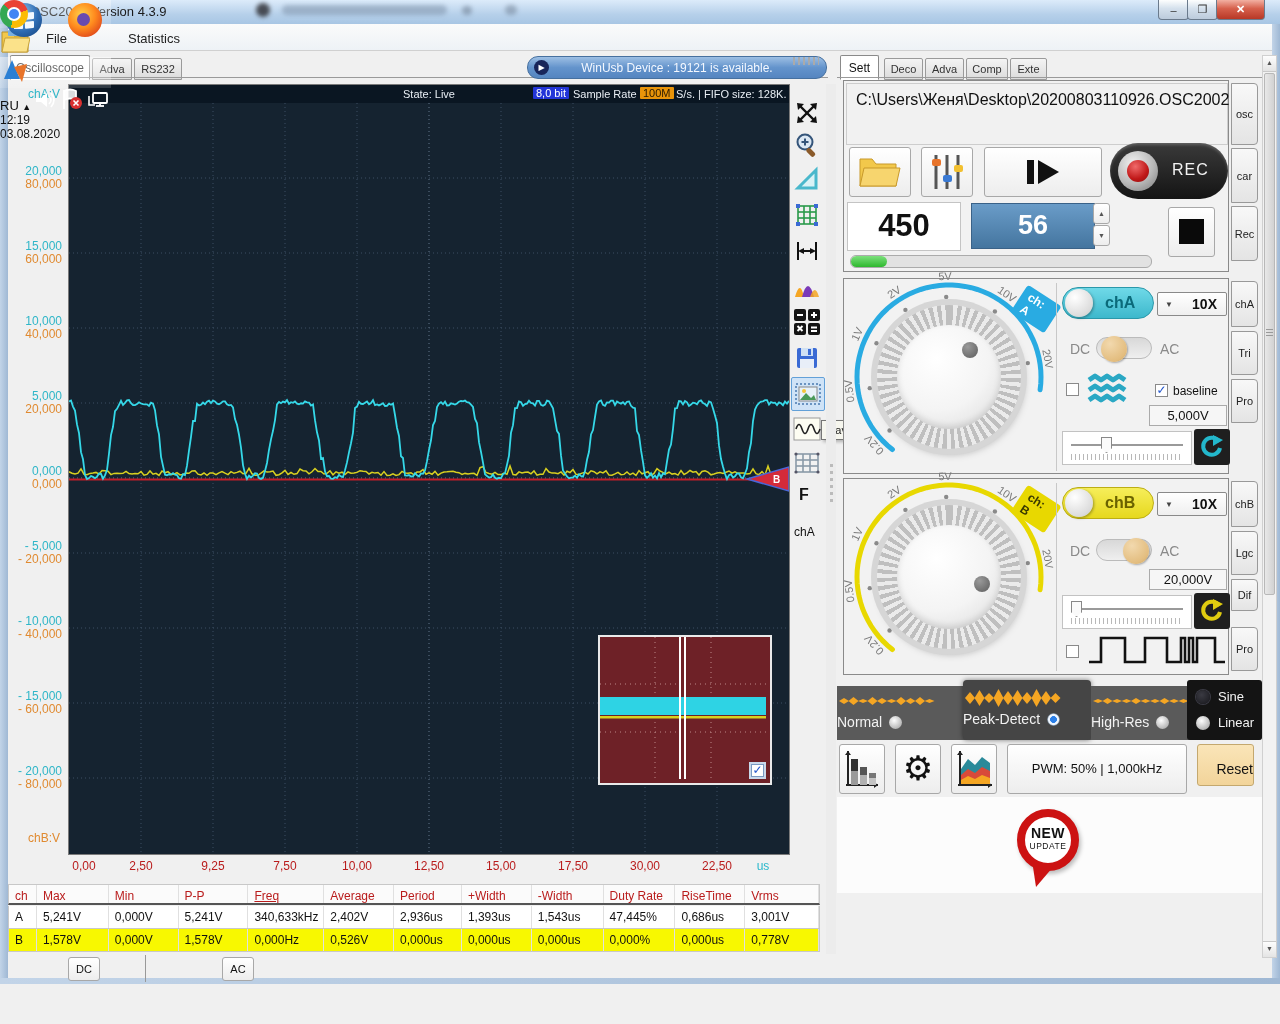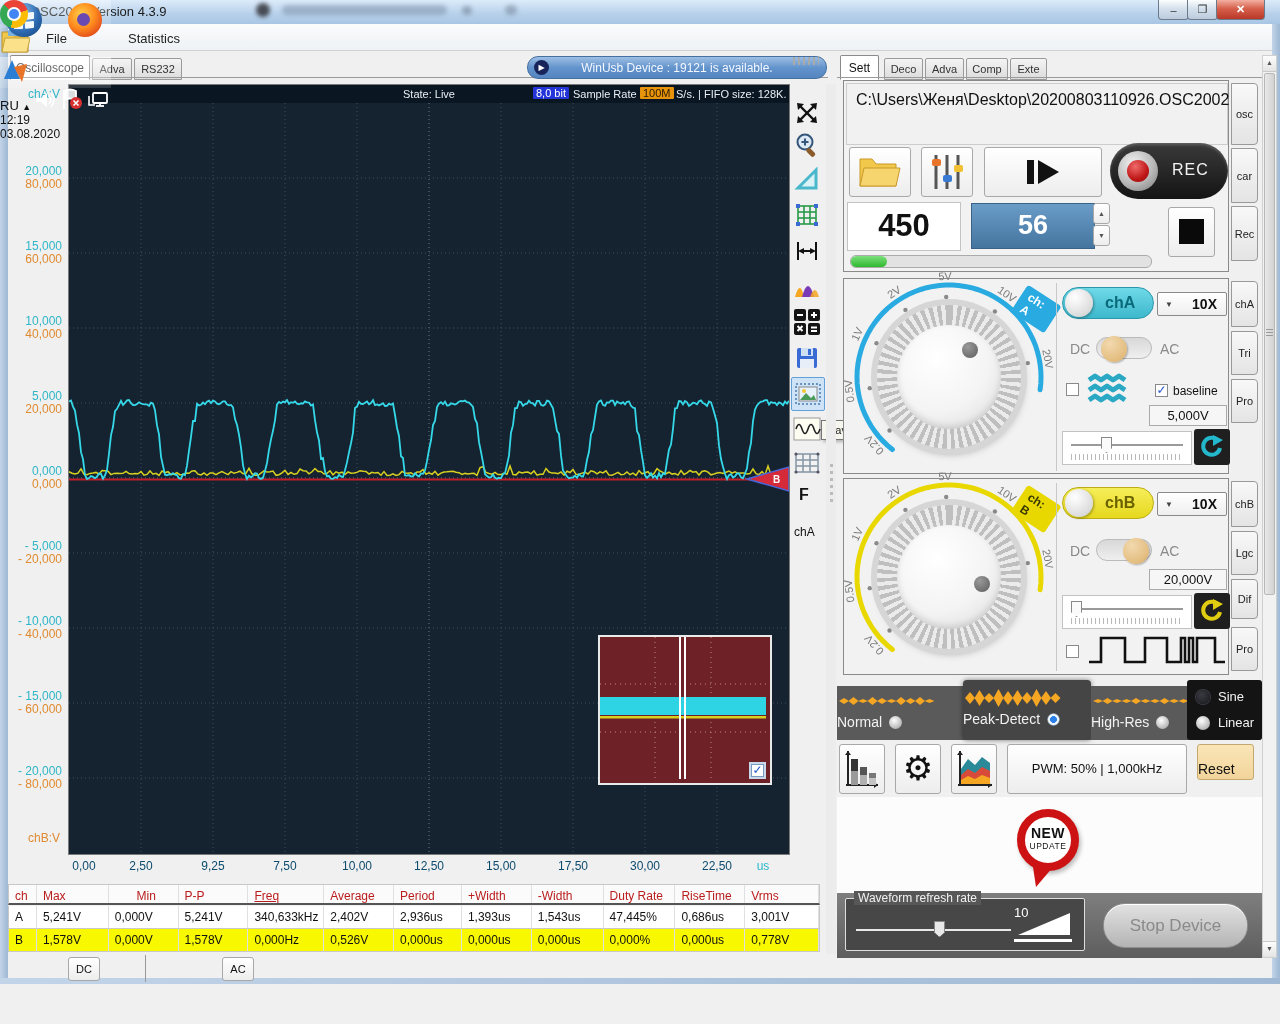--- a/index.html
+++ b/index.html
@@ -26,21 +26,21 @@
        display:flex;align-items:center;justify-content:center;font-size:11px;color:#333}
   .winusb{border-radius:11px;background:linear-gradient(#9dbfe4,#6494cc 50%,#5585c0);border:1px solid #46709f;
           display:flex;align-items:center;color:#f4f8ff;font-size:12px}
   
   .scopewrap{left:68px;top:84px;width:722px;height:771px;border:1px solid #7a7a7a;background:#152330;box-sizing:border-box}
   .scopestat{left:0;top:0;width:720px;height:18px;background:#0a1622;color:#e8eef4;font-size:11px}
   .badge{display:inline-block;font-size:11px;padding:0 3px;border-radius:1px}
   .grid{left:0;top:18px;width:720px;height:751px}
   .vlabel{position:absolute;font-size:12px;line-height:12px;width:70px;text-align:right}
   .vlabel.a{color:#2fb6c8}.vlabel.b{color:#e08a30}
-  .tlabel{position:absolute;font-size:12px;color:#0c4a6e;width:50px;text-align:center;top:859px}
+  .tlabel{position:absolute;font-size:12px;color:#b91c1c;width:50px;text-align:center;top:859px}
   .inset{position:absolute;left:529px;top:532px;width:170px;height:146px;background:#6e2127;border:2px solid #e9e9e9}
   
   .tbtn{position:absolute;left:791px;width:32px;height:32px;display:flex;align-items:center;justify-content:center}
   .tbtn.sel{background:#cfe3f7;border:1px solid #62a0d8;border-radius:2px}
   .tooltip{background:#f6f6ee;border:1px solid #767676;box-shadow:2px 2px 3px rgba(0,0,0,.25);font-size:11px;color:#222;
            display:flex;align-items:center;padding:0 6px;white-space:nowrap}
   
   .trow{position:absolute;left:8px;width:812px;display:flex;box-sizing:border-box}
   .trow span{display:block;box-sizing:border-box;padding:4px 0 0 6px;font-size:12px;border-right:1px solid #e0e0e0;overflow:hidden;white-space:nowrap}
   
@@ -346,21 +346,21 @@
 <div class="ab" style="left:794px;top:525px;font-size:12px">chA</div>
 
 <div class="ab" style="left:826px;top:84px;width:10px;height:870px;background:#ececec">
   <div style="margin:380px auto 0;width:3px;height:40px;background:repeating-linear-gradient(#bbb 0 3px,transparent 3px 7px)"></div>
 </div>
 
 <div class="ab" id="mtable" style="left:0;top:0;width:830px;height:1000px;pointer-events:none">
     <div class="trow" style="top: 884px; height: 21px; background: rgb(251, 251, 251); border-width: 1px 1px 2px; border-style: solid; border-color: rgb(200, 200, 200) rgb(200, 200, 200) rgb(85, 85, 85); border-image: initial; color: #b91c1c;">
       <span style="width: 28px;">ch</span>
       <span style="width: 72px;">Max</span>
-      <span style="width: 70px; text-align: center;">Min</span>
+      <span style="width: 70px;">Min</span>
       <span style="width: 70px;">P-P</span>
       <span style="width: 76px; text-decoration: underline;">Freq</span>
       <span style="width: 70px;">Average</span>
       <span style="width: 68px;">Period</span>
       <span style="width: 70px;">+Width</span>
       <span style="width: 72px;">-Width</span>
       <span style="width: 72px;">Duty Rate</span>
       <span style="width: 70px;">RiseTime</span>
       <span style="width: 74px;">Vrms</span>
     </div>
@@ -655,52 +655,41 @@
           <line x1="2" y1="36" x2="36" y2="36"></line>
         </g>
     <polygon points="4,2 7,6 1,6" fill="#222"></polygon>
         <polygon points="36,36 32,33 32,39" fill="#222"></polygon>
     <path d="M5 20 L12 10 L19 16 L26 8 L34 14 L34 35 L5 35 Z" fill="#2a8a9a"></path>
     <path d="M5 26 L12 20 L19 24 L26 18 L34 22 L34 35 L5 35 Z" fill="#d84a3a"></path>
     <path d="M5 31 L12 27 L19 30 L26 26 L34 29 L34 35 L5 35 Z" fill="#f5a623"></path>
       </svg>
   </div>
   <div class="ab btn" style="left:170px;top:694px;width:180px;height:50px;text-align:center;line-height:48px;font-size:13px">PWM: 50% | 1,000kHz</div>
-  <div class="ab" style="left:360px;top:694px;width:57px;height:36px;background:linear-gradient(#fae5b8,#f2d49a);border:1px solid #c4a86e;border-radius:3px;text-align:left;line-height:48px;font-size:14px;box-sizing:border-box">Reset</div>
+  <div class="ab" style="left:360px;top:694px;width:57px;height:42px;background:linear-gradient(#fae5b8,#f2d49a);border:1px solid #c4a86e;border-radius:3px;text-align:right;line-height:48px;font-size:14px;box-sizing:border-box">Reset</div>
 
   <div class="ab" style="left:0;top:747px;width:425px;height:96px;background:#fcfcfc">
     <div class="ab" style="left:180px;top:12px;width:62px;height:62px;border-radius:50%;background:#fff;border:8px solid #cc1212;box-sizing:border-box;text-align:center;box-shadow:2px 3px 4px rgba(0,0,0,.25)">
       <div style="font-size:14px;font-weight:bold;margin-top:8px;letter-spacing:.5px">NEW</div>
       <div style="font-size:8.5px;font-weight:normal;letter-spacing:.5px">UPDATE</div>
     </div>
     <div class="ab" style="left:196px;top:70px;width:0;height:0;border-top:20px solid #cc1212;border-left:3px solid transparent;border-right:17px solid transparent"></div>
   </div>
 
-  <div class="ab" style="left:0;top:843px;width:425px;height:65px;background:linear-gradient(#7e7e7e,#5e5e5e)">
-    <div class="ab" style="left:8px;top:5px;width:240px;height:53px;background:#474747;border:1px solid #dedede;border-radius:2px;box-sizing:border-box">
-      <span style="position:absolute;top:-8px;left:8px;background:#575757;color:#f2f2f2;font-size:12px;padding:0 4px">Waveform refresh rate</span>
-      <div class="ab" style="left:10px;top:30px;width:155px;height:2px;background:#e8e8e8"></div>
-      <div class="slthumb" style="left:88px;top:22px;background:#e8e8e8"></div>
-      <span class="ab" style="left:168px;top:6px;color:#fff;font-size:13px">10</span>
-      <div class="ab" style="left:172px;top:14px;width:0;height:0;border-bottom:22px solid #fff;border-left:52px solid transparent"></div>
-      <div class="ab" style="left:168px;top:40px;width:58px;height:3px;background:#fff"></div>
-    </div>
-    <div class="ab" style="left:266px;top:10px;width:145px;height:45px;border-radius:22px;background:linear-gradient(#e2e2e2,#b4b4b4);border:1px solid #8e8e8e;box-shadow:inset 0 1px 0 #fff;text-align:center;line-height:43px;font-size:17px;color:#8a8a8a;box-sizing:border-box">Stop Device</div>
-  </div>
 
   <div id="sidetabs">
       <div class="sidetab" style="top: 33px; height: 62px;">osc</div>
       <div class="sidetab" style="top: 98px; height: 55px;">car</div>
       <div class="sidetab" style="top: 156px; height: 55px;">Rec</div>
       <div class="sidetab" style="top: 231px; height: 46px;">chA</div>
       <div class="sidetab" style="top: 281px; height: 44px;">Tri</div>
       <div class="sidetab" style="top: 329px; height: 44px;">Pro</div>
       <div class="sidetab" style="top: 431px; height: 46px;">chB</div>
       <div class="sidetab" style="top: 481px; height: 44px;">Lgc</div>
-      <div class="sidetab" style="top: 529px; height: 40px;">Dif</div>
+      <div class="sidetab" style="top: 529px; height: 32px;">Dif</div>
       <div class="sidetab" style="top: 577px; height: 44px;">Pro</div>
     </div>
 
   <div class="ab" style="left:425px;top:5px;width:15px;height:903px;background:#f2f2f2;border:1px solid #d0d0d0;box-sizing:border-box">
     <div style="height:15px;background:linear-gradient(#fdfdfd,#e4e4e4);border-bottom:1px solid #c8c8c8;text-align:center;font-size:7px;color:#555;line-height:14px">▲</div>
     <div style="height:520px;margin:1px;background:linear-gradient(90deg,#e8e8e8,#d2d2d2);border:1px solid #b8b8b8;border-radius:2px">
       <div style="margin:255px auto 0;width:7px;height:8px;background:repeating-linear-gradient(#9a9a9a 0 1px,transparent 1px 3px)"></div>
     </div>
     <div style="position:absolute;bottom:0;width:100%;height:15px;background:linear-gradient(#fdfdfd,#e4e4e4);border-top:1px solid #c8c8c8;text-align:center;font-size:7px;color:#555;line-height:14px">▼</div>
   </div>

